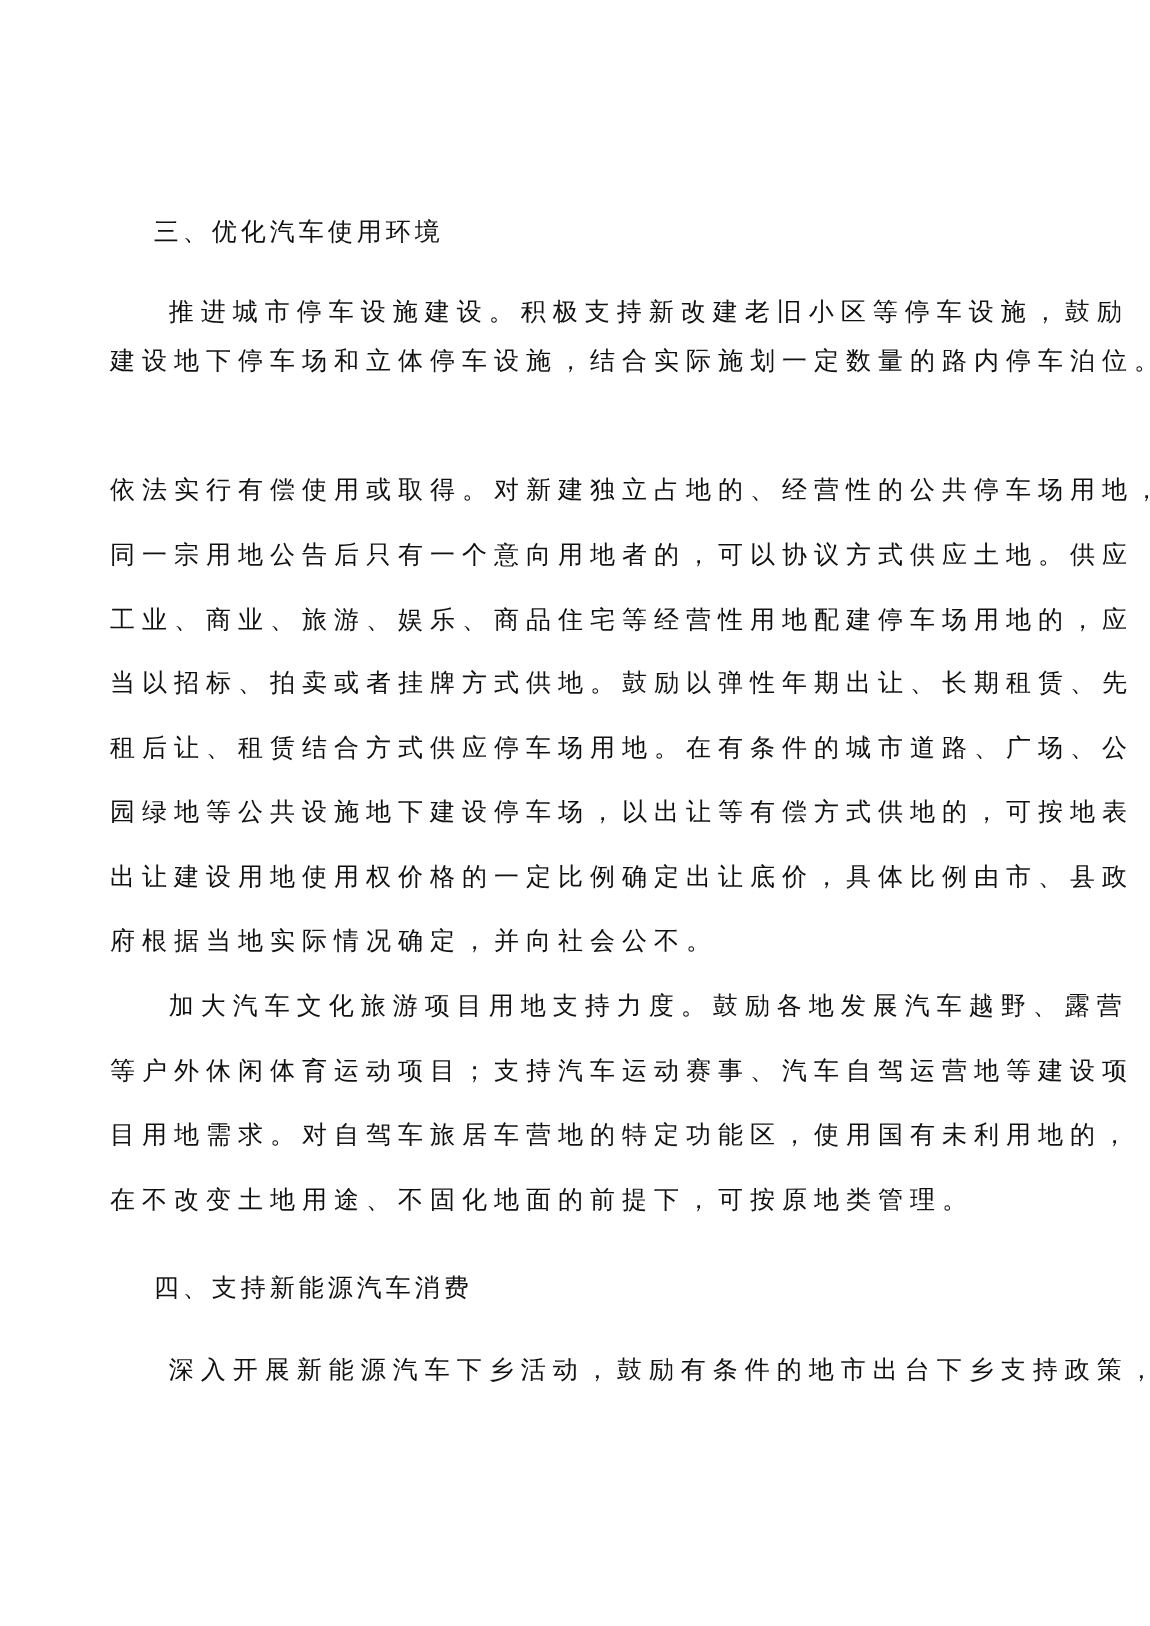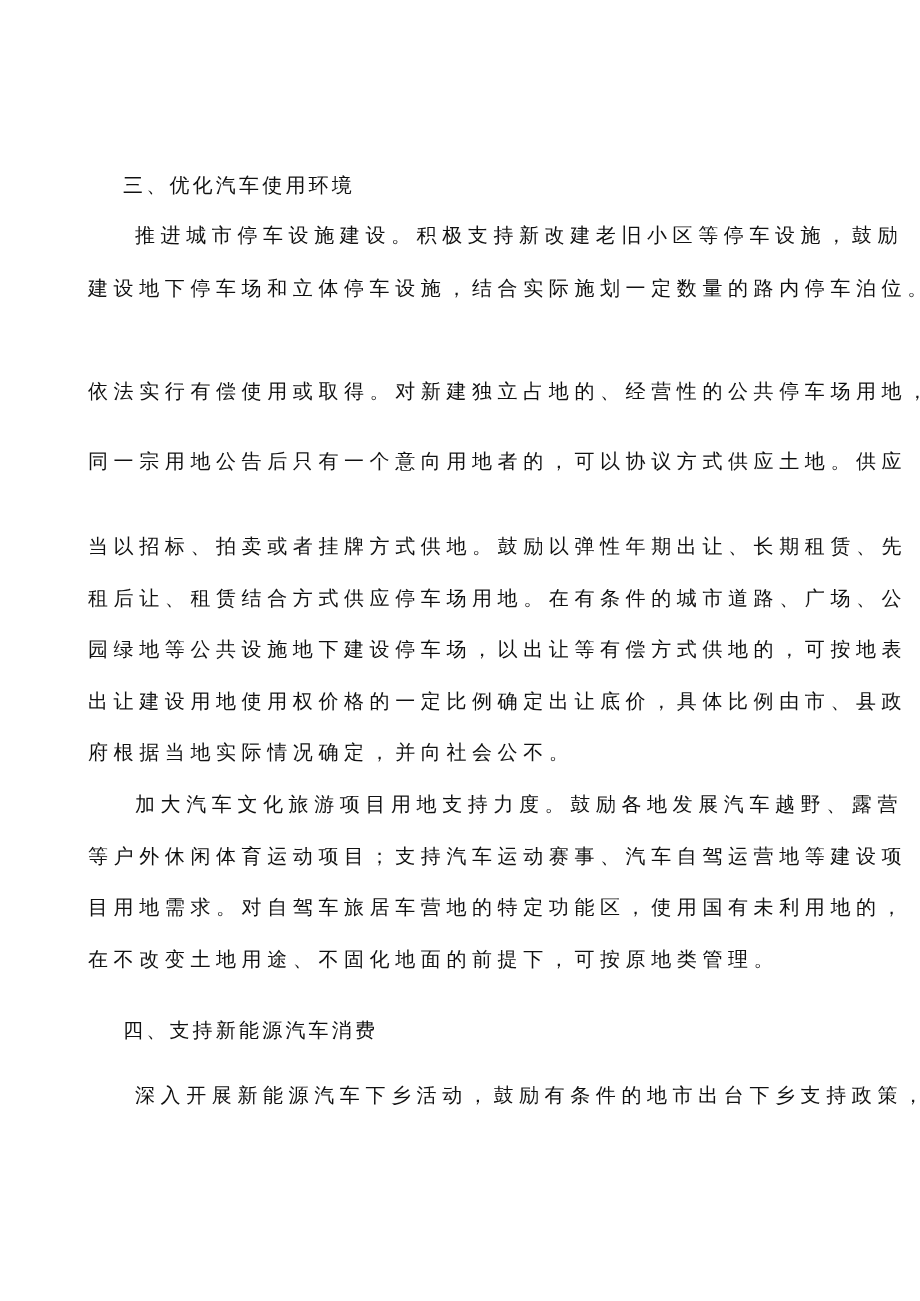--- a/index.html
+++ b/index.html
@@ -10,24 +10,25 @@
           letter-spacing: 5.6px; line-height: 26px; }
   .heading { font-size: 20px; letter-spacing: 3.2px; }
 </style>
 </head>
 <body>
 
 <div class="page">
 
   <div class="line heading" style="left:123px; top:172px;">三、优化汽车使用环境</div>
 
-  <div class="line" style="left:135px; top:222px;text-align:center;">推进城市停车设施建设。积极支持新改建老旧小区等停车设施，鼓励</div>
+  <div class="line" style="left:135px; top:236px;text-align:center;">推进城市停车设施建设。积极支持新改建老旧小区等停车设施，鼓励</div>
   <div class="line" style="top:275px;">建设地下停车场和立体停车设施，结合实际施划一定数量的路内停车泊位。</div>
   <div class="line" style="top:378px;">依法实行有偿使用或取得。对新建独立占地的、经营性的公共停车场用地，</div>
-  <div class="line" style="top:430px;margin-top:18px;">同一宗用地公告后只有一个意向用地者的，可以协议方式供应土地。供应</div>
+  <div class="line" style="top:430px;">同一宗用地公告后只有一个意向用地者的，可以协议方式供应土地。供应</div>
+  <div class="line" style="top:482px;">工业、商业、旅游、娱乐、商品住宅等经营性用地配建停车场用地的，应</div>
   <div class="line" style="top:533px;">当以招标、拍卖或者挂牌方式供地。鼓励以弹性年期出让、长期租赁、先</div>
   <div class="line" style="top:585px;">租后让、租赁结合方式供应停车场用地。在有条件的城市道路、广场、公</div>
   <div class="line" style="top:636px;">园绿地等公共设施地下建设停车场，以出让等有偿方式供地的，可按地表</div>
   <div class="line" style="top:739px;">府根据当地实际情况确定，并向社会公不。</div>
   <div class="line" style="top:688px;">出让建设用地使用权价格的一定比例确定出让底价，具体比例由市、县政</div>
 
   <div class="line" style="left:135px; top:791px;">加大汽车文化旅游项目用地支持力度。鼓励各地发展汽车越野、露营</div>
   <div class="line" style="top:843px;">等户外休闲体育运动项目；支持汽车运动赛事、汽车自驾运营地等建设项</div>
   <div class="line" style="top:894px;">目用地需求。对自驾车旅居车营地的特定功能区，使用国有未利用地的，</div>
   <div class="line" style="top:946px;">在不改变土地用途、不固化地面的前提下，可按原地类管理。</div>

